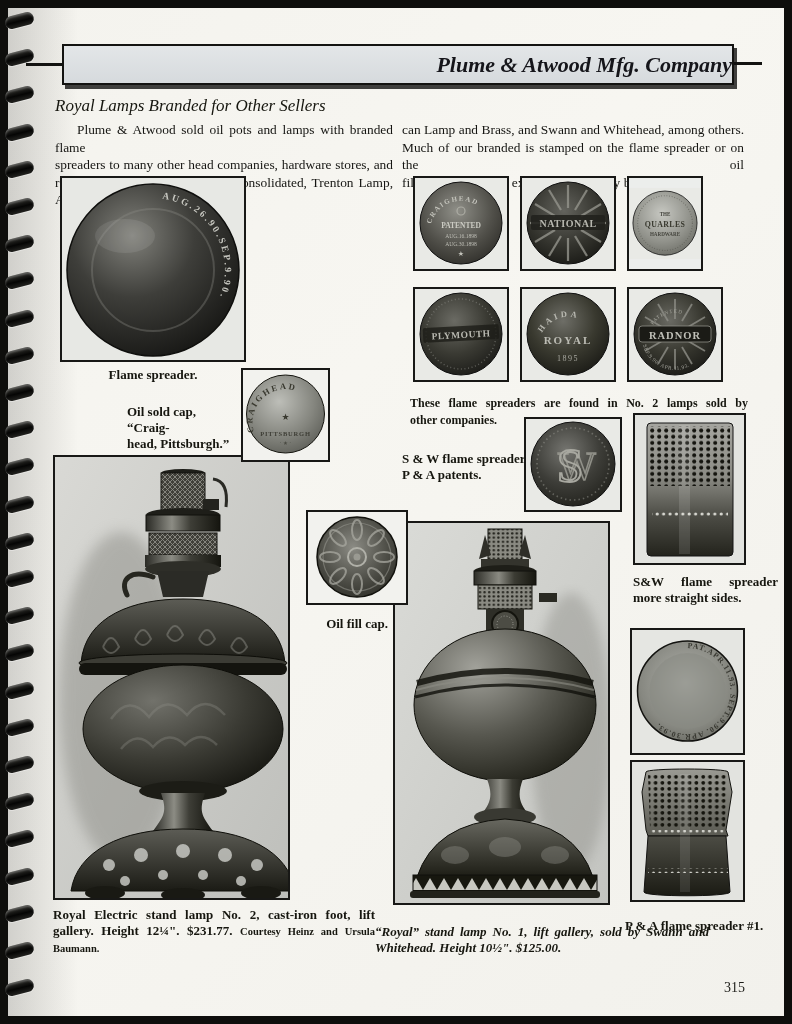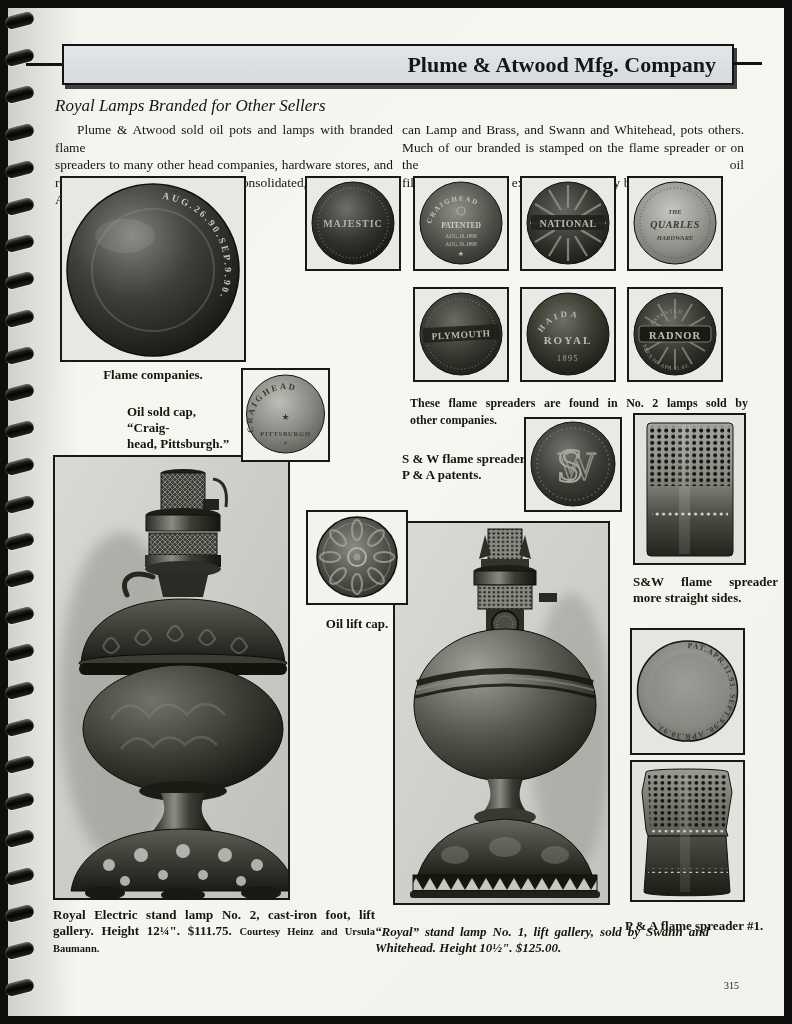--- a/index.html
+++ b/index.html
@@ -10,33 +10,33 @@
   .page::before{content:"";position:absolute;left:0;top:0;bottom:0;width:70px;
         background:linear-gradient(90deg,rgba(40,40,38,.18),rgba(40,40,38,0));pointer-events:none;}
   .coil{position:absolute;left:-3px;width:29px;height:13px;border-radius:8px;
         background:linear-gradient(180deg,#30302c,#050504 55%,#232320);
         box-shadow:0 1px 0 rgba(255,255,255,.35), inset 0 2px 2px rgba(255,255,255,.25);
         transform:rotate(-14deg);}
   .banner{position:absolute;left:54px;top:36px;width:672px;height:41px;
         background:linear-gradient(180deg,#e3e6e8,#d6dadd);
         border:2px solid #131311;box-shadow:3px 4px 0 rgba(18,18,16,.8);
         display:flex;align-items:center;justify-content:flex-end;box-sizing:border-box;}
-  .banner-title{font-weight:bold;font-size:22px;padding-right:16px;color:#15151a;}
+  .banner-title{font-style:italic;font-weight:bold;font-size:22px;color:#15151a;}
   .tick{position:absolute;height:3px;background:#131311;}
   .section-title{position:absolute;left:47px;top:88px;font-style:italic;font-weight:normal;
         font-size:17px;color:#16160f;}
   .bodycol{position:absolute;top:113px;font-size:13.4px;line-height:17.6px;color:#151512;}
   .jline{text-align:justify;text-align-last:justify;}
   .frame{position:absolute;border:2px solid #181816;background:#eceeec;box-sizing:border-box;}
   .frame svg{display:block;width:100%;height:100%;}
   .cap{position:absolute;font-weight:bold;font-size:13px;line-height:16px;color:#16160f;}
   .cap .credit{font-weight:bold;font-size:10.5px;}
   .cap-center{text-align:center;}
   .cap-just{text-align:justify;text-align-last:justify;}
-  .pageno{position:absolute;font-size:10px;color:#1c1c18;}
+  .pageno{position:absolute;font-size:14px;color:#1c1c18;}
   text{font-family:"Liberation Serif",serif;}
 </style>
 </head>
 <body>
 
 <div class="scan">
  <div class="page">
   <div id="binding">
         <div class="coil" style="top: 6px;"></div>
         <div class="coil" style="top: 43.2px;"></div>
@@ -74,21 +74,21 @@
   </div>
 
   <div class="section-title">Royal Lamps Branded for Other Sellers</div>
 
   <div class="bodycol" style="left:47px;width:338px;">
     <div class="jline" style="text-indent:22px;">Plume &amp; Atwood sold oil pots and lamps with branded flame</div>
     <div class="jline">spreaders to many other head companies, hardware stores, and</div>
     <div class="jline">retail distributors. See Fostoria, Consolidated, Trenton Lamp, Ameri-</div>
   </div>
   <div class="bodycol" style="left:394px;width:342px;">
-    <div class="jline">can Lamp and Brass, and Swann and Whitehead, pots others.</div>
+    <div class="jline">can Lamp and Brass, and Swann and Whitehead, among others.</div>
     <div class="jline">Much of our branded is stamped on the flame spreader or on the oil</div>
     <div>fill cap. Many more examples will likely be found.</div>
   </div>
 
   <div class="frame" style="left:52px;top:168px;width:186px;height:186px;">
     <svg viewBox="0 0 182 182">
       <defs>
         <radialGradient id="bfs-g" cx="38%" cy="30%" r="80%">
           <stop offset="0" stop-color="#81817b"></stop>
               <stop offset=".45" stop-color="#3e3e3a"></stop>
@@ -98,37 +98,22 @@
       <rect width="182" height="182" fill="#e7e8e4"></rect>
       <circle cx="91" cy="92" r="86" fill="url(#bfs-g)" stroke="#0f0f0d" stroke-width="1.5"></circle>
       <circle cx="91" cy="92" r="61" fill="none" stroke="#8d8d86" stroke-width="2" opacity=".35"></circle>
       <ellipse cx="63" cy="58" rx="30" ry="17" fill="#ffffff" opacity=".09"></ellipse>
       <path id="bfs-rim" d="M91,20 a72,72 0 1,1 -0.1,0" fill="none"></path>
       <text font-size="9.5" fill="#c7c7c0" letter-spacing="2.5" font-weight="bold">
         <textPath href="#bfs-rim" startOffset="2%">AUG.26.90.SEP.9.90.</textPath>
       </text>
     </svg>
   </div>
-  <div class="cap cap-center" style="left:52px;top:359px;width:186px;">Flame companies.</div>
-
-  <div class="frame" style="left:297px;top:168px;width:96px;height:95px;">
-    <svg viewBox="0 0 92 91">
-      <defs>
-            <radialGradient id="maj-g" cx="42%" cy="32%" r="78%">
-        <stop offset="0" stop-color="#6f6f69"></stop>
-              <stop offset=".5" stop-color="#35352f"></stop>
-              <stop offset="1" stop-color="#100f0c"></stop>
-      </radialGradient>
-          </defs>
-      <rect width="92" height="91" fill="#e9eae6"></rect>
-      <circle cx="46" cy="45" r="41" fill="url(#maj-g)" stroke="#101010"></circle>
-      <circle cx="46" cy="45" r="35" fill="none" stroke="#9d9d96" stroke-width="1.6" stroke-dasharray="1 2.6" opacity=".5"></circle>
-      <text x="46" y="49" text-anchor="middle" font-size="10" font-weight="bold" fill="#b3b3ab" letter-spacing="1">MAJESTIC</text>
-    </svg>
-  </div>
+  <div class="cap cap-center" style="left:52px;top:359px;width:186px;">Flame spreader.</div>
+
   <div class="frame" style="left:405px;top:168px;width:96px;height:95px;">
     <svg viewBox="0 0 92 91">
       <defs>
             <radialGradient id="crp-g" cx="45%" cy="35%" r="80%">
         <stop offset="0" stop-color="#8f8f88"></stop>
               <stop offset=".55" stop-color="#504f49"></stop>
               <stop offset="1" stop-color="#23221e"></stop>
       </radialGradient>
           </defs>
       <rect width="92" height="91" fill="#e9eae6"></rect>
@@ -166,21 +151,21 @@
             <line x1="33" y1="38" x2="13" y2="26"></line>
         <line x1="39" y1="32" x2="27" y2="12"></line>
             <line x1="46" y1="30" x2="46" y2="7"></line>
         <line x1="53" y1="32" x2="65" y2="12"></line>
             <line x1="59" y1="38" x2="79" y2="26"></line>
       </g>
       <rect x="9" y="37" width="74" height="15" rx="2" fill="#21211c" opacity=".88"></rect>
       <text x="46" y="48.5" text-anchor="middle" font-size="10" font-weight="bold" fill="#b7b7af" letter-spacing=".5">NATIONAL</text>
     </svg>
   </div>
-  <div class="frame" style="left:619px;top:168px;width:96px;height:95px;font-style:italic;">
+  <div class="frame" style="left:619px;top:168px;width:76px;height:95px;">
     <svg viewBox="0 0 92 91">
       <defs>
             <radialGradient id="qua-g" cx="45%" cy="35%" r="80%">
         <stop offset="0" stop-color="#c6c7c1"></stop>
               <stop offset=".55" stop-color="#91928b"></stop>
               <stop offset="1" stop-color="#5d5e57"></stop>
       </radialGradient>
           </defs>
       <rect width="92" height="91" fill="#e9eae6"></rect>
       <circle cx="46" cy="45" r="41" fill="url(#qua-g)" stroke="#101010"></circle>
@@ -416,21 +401,21 @@
               <circle cx="158" cy="418" r="5"></circle>
               <circle cx="196" cy="424" r="5"></circle>
         </g>
         <ellipse cx="60" cy="436" rx="20" ry="7" fill="#191913"></ellipse>
         <ellipse cx="138" cy="438" rx="22" ry="7" fill="#191913"></ellipse>
         <ellipse cx="216" cy="436" rx="20" ry="7" fill="#191913"></ellipse>
       </g>
     </svg>
   </div>
   <div class="cap" style="left:45px;top:899px;width:322px;text-align:justify;">
-    <span>Royal Electric stand lamp No. 2, cast-iron foot, lift gallery. Height 12¼". $111.75. </span><span class="credit">Courtesy Heinz and Ursula Baumann.</span>
+    <span>Royal Electric stand lamp No. 2, cast-iron foot, lift gallery. Height 12¼". $231.77. </span><span class="credit">Courtesy Heinz and Ursula Baumann.</span>
   </div>
 
   <div class="frame" style="left:298px;top:502px;width:102px;height:95px;z-index:3;background:#f2f2ee;">
     <svg viewBox="0 0 98 91">
       <defs>
             <radialGradient id="ofc-g" cx="45%" cy="38%" r="80%">
         <stop offset="0" stop-color="#8b8b84"></stop>
               <stop offset=".55" stop-color="#4c4c45"></stop>
               <stop offset="1" stop-color="#20201a"></stop>
       </radialGradient>
@@ -447,21 +432,21 @@
           <ellipse cx="30" cy="26" rx="5" ry="10" transform="rotate(-45 30 26)"></ellipse>
           <ellipse cx="68" cy="26" rx="5" ry="10" transform="rotate(45 68 26)"></ellipse>
           <ellipse cx="30" cy="64" rx="5" ry="10" transform="rotate(45 30 64)"></ellipse>
           <ellipse cx="68" cy="64" rx="5" ry="10" transform="rotate(-45 68 64)"></ellipse>
         </g>
         <circle cx="49" cy="45" r="9" fill="none" stroke="#b0b0a8" stroke-width="2"></circle>
         <circle cx="49" cy="45" r="3.5" fill="#9a9a92"></circle>
       </g>
     </svg>
   </div>
-  <div class="cap cap-center" style="left:296px;top:608px;width:106px;">Oil lift cap.</div>
+  <div class="cap cap-center" style="left:296px;top:608px;width:106px;">Oil fill cap.</div>
 
   <div class="frame" style="left:385px;top:513px;width:217px;height:384px;z-index:1;">
     <svg viewBox="0 0 213 380">
       <defs>
         <linearGradient id="ml-bg" x1="0" y1="0" x2="1" y2="1">
           <stop offset="0" stop-color="#dadbd7"></stop>
               <stop offset="1" stop-color="#c3c4c0"></stop>
         </linearGradient>
         <radialGradient id="ml-bowl" cx="34%" cy="26%" r="88%">
           <stop offset="0" stop-color="#a2a29b"></stop>

